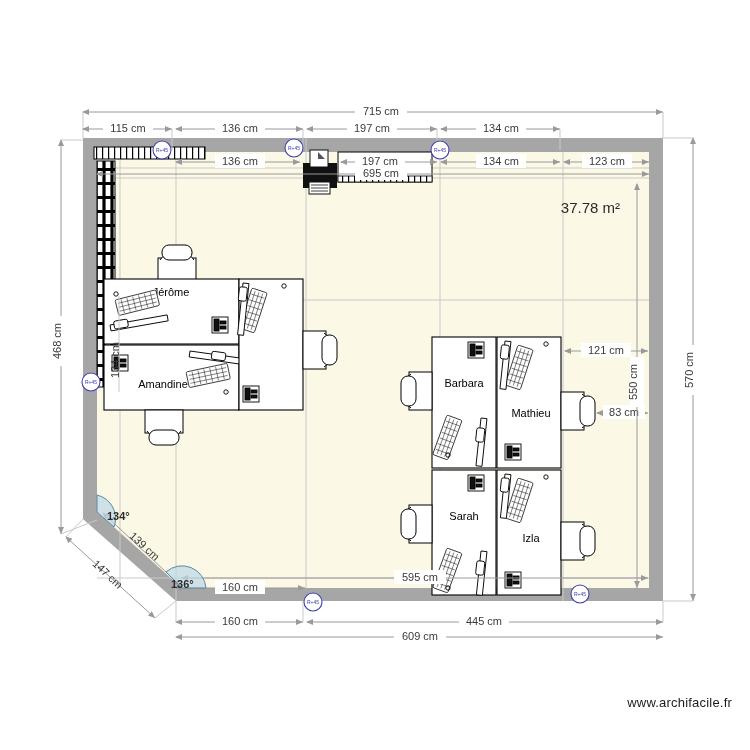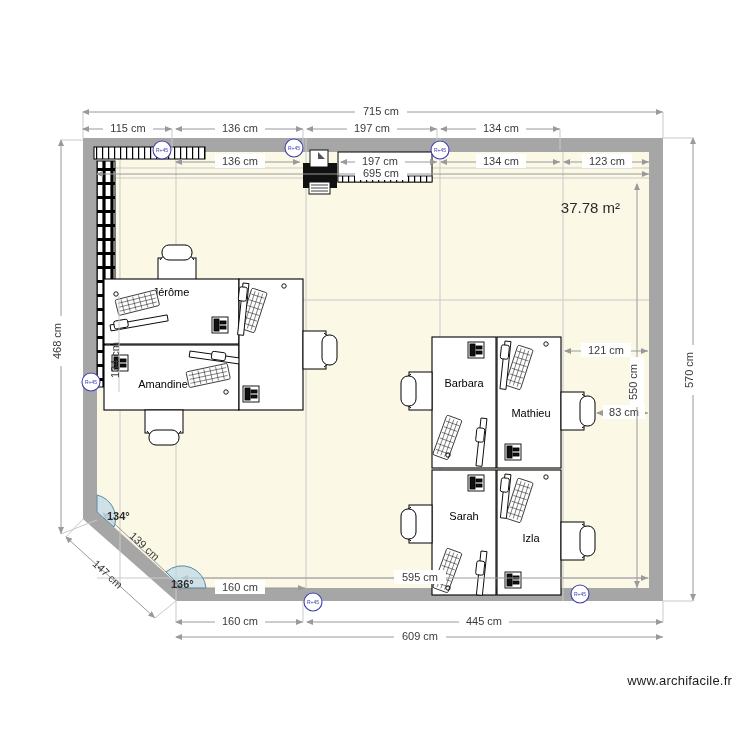--- a/index.html
+++ b/index.html
@@ -26,21 +26,21 @@
   }
   .angtxt{
     font-family:"Liberation Sans","DejaVu Sans",sans-serif;
     font-size:11px;fill:#2b2b2b;font-weight:bold;
   }
   .marktxt{
     font-family:"Liberation Sans","DejaVu Sans",sans-serif;
     font-size:5px;fill:#3b3bb0;
   }
   .wm{
-    position:absolute;right:18px;bottom:62px;
+    position:absolute;right:18px;bottom:40px;
     font-family:"Liberation Sans","DejaVu Sans",sans-serif;
     font-size:13px;color:#1b1b1b;letter-spacing:.2px;
   }
   .dimline{stroke:#9a9a9a;stroke-width:1;fill:none;}
   .extline{stroke:#c9c9c9;stroke-width:1;fill:none;}
   .arrow{fill:#9a9a9a;}
   .wall{fill:#a6a6a6;}
   .floor{fill:#fbf8e6;}
   .deskline{stroke:#000;stroke-width:1.1;fill:#ffffff;}
   .thin{stroke:#000;stroke-width:.9;fill:none;}

